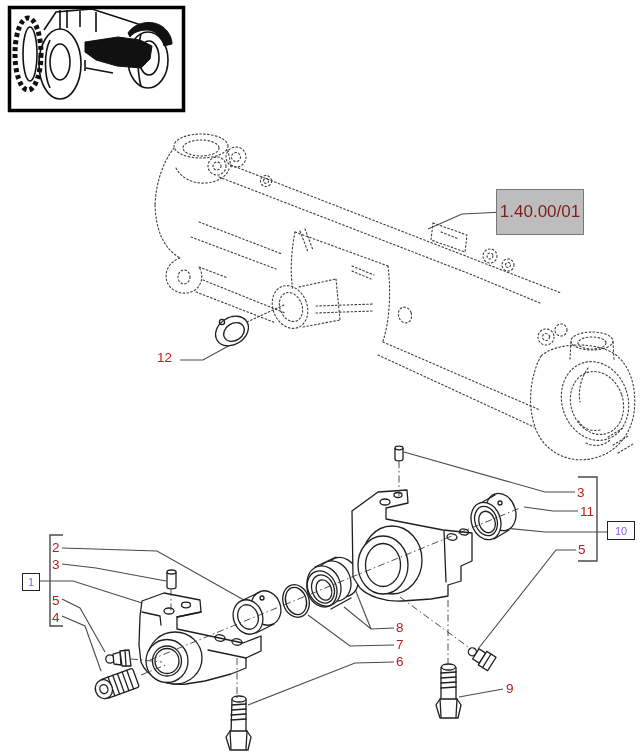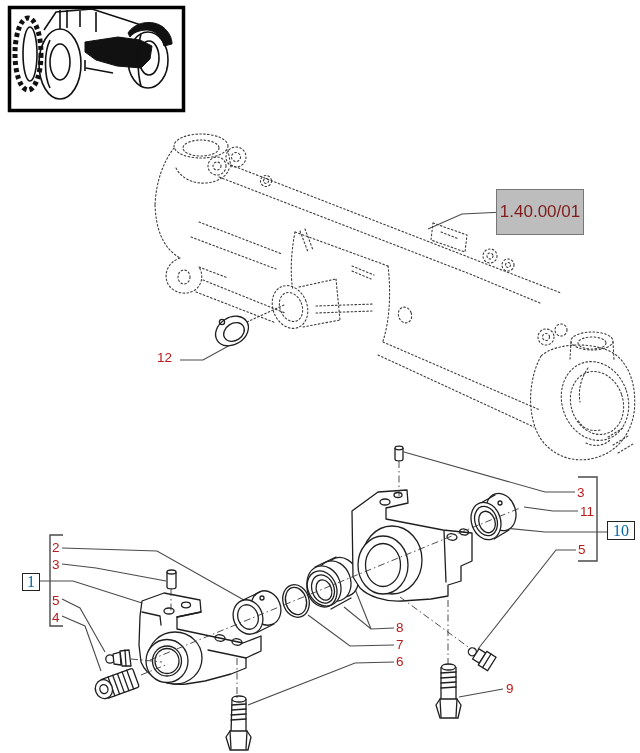--- a/index.html
+++ b/index.html
@@ -21,21 +21,21 @@
   #co-3l{left:52px;top:558px;}
   #co-5l{left:52px;top:594px;}
   #co-4{left:52px;top:611px;}
   #co-8{left:396px;top:621px;}
   #co-7{left:396px;top:638px;}
   #co-6{left:396px;top:655px;}
   #co-3r{left:577px;top:486px;}
   #co-11{left:580px;top:505px;}
   #co-5r{left:578px;top:543px;}
   #co-9{left:506px;top:682px;}
-  .nbox{position:absolute;border:1.4px solid #222;background:#fff;display:flex;align-items:center;justify-content:center;font-size:16px;color:#0369a1;font-family:Liberation Serif, serif;}
+  .nbox{position:absolute;border:1.4px solid #222;background:#fff;display:flex;align-items:center;justify-content:center;font-size:11px;color:#8b5cf6;}
   #box-1{left:22px;top:573px;width:16px;height:16px;}
   #box-10{left:607px;top:521px;width:26px;height:17px;}
   #box-ref{position:absolute;left:504px;top:201px;width:70px;height:20px;border:1.2px solid #333;background:#fff;display:flex;align-items:center;justify-content:center;}
   #box-ref .inner{background:#bdbdbd;border:0.8px solid #777;padding:13px 3px;font-size:17px;color:#7f1d1d;line-height:1.1;}
 </style>
 </head>
 <body>
 
 <div class="stage">
 

